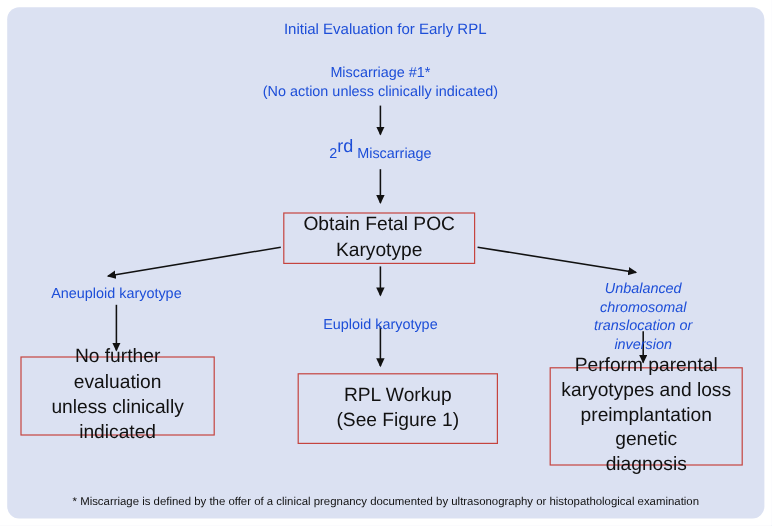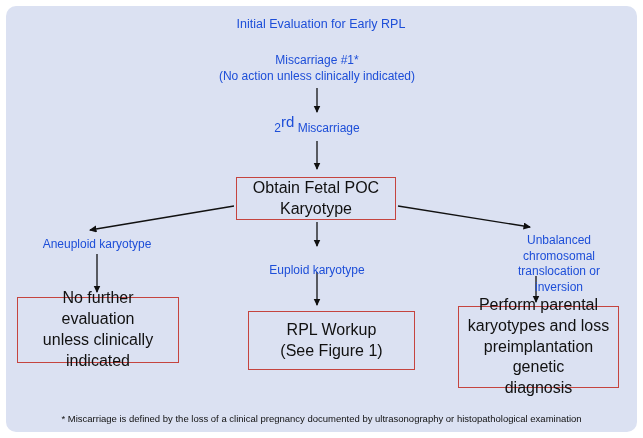--- a/index.html
+++ b/index.html
@@ -108,29 +108,29 @@
 
   <div class="txt" style="left:317px; top:121px;"><span>2</span><sup>rd</sup><span> Miscarriage</span></div>
 
   <div class="box" style="left:236px; top:177px; width:160px; height:43px;">Obtain Fetal POC
 Karyotype</div>
 
   <div class="txt" style="left:97px; top:237px;">Aneuploid karyotype</div>
 
   <div class="txt" style="left:317px; top:263px;">Euploid karyotype</div>
 
-  <div class="txt" style="left:559px; top:233px;">Unbalanced chromosomal
+  <div class="txt" style="left:536px; top:233px;font-style:italic;">Unbalanced chromosomal
 translocation or inversion</div>
 
   <div class="box" style="left:17px; top:297px; width:162px; height:66px;">No further evaluation
 unless clinically
 indicated</div>
 
   <div class="box" style="left:233px; top:311px; width:167px; height:59px;margin-left:15px;">RPL Workup
 (See Figure 1)</div>
 
   <div class="box" style="left:458px; top:306px; width:161px; height:82px;">Perform parental
 karyotypes and loss
 preimplantation genetic
 diagnosis</div>
 
-  <div class="footnote">* Miscarriage is defined by the loss of a clinical pregnancy documented by ultrasonography or histopathological examination</div>
+  <div class="footnote">* Miscarriage is defined by the offer of a clinical pregnancy documented by ultrasonography or histopathological examination</div>
 </div>
 
 </body></html>

